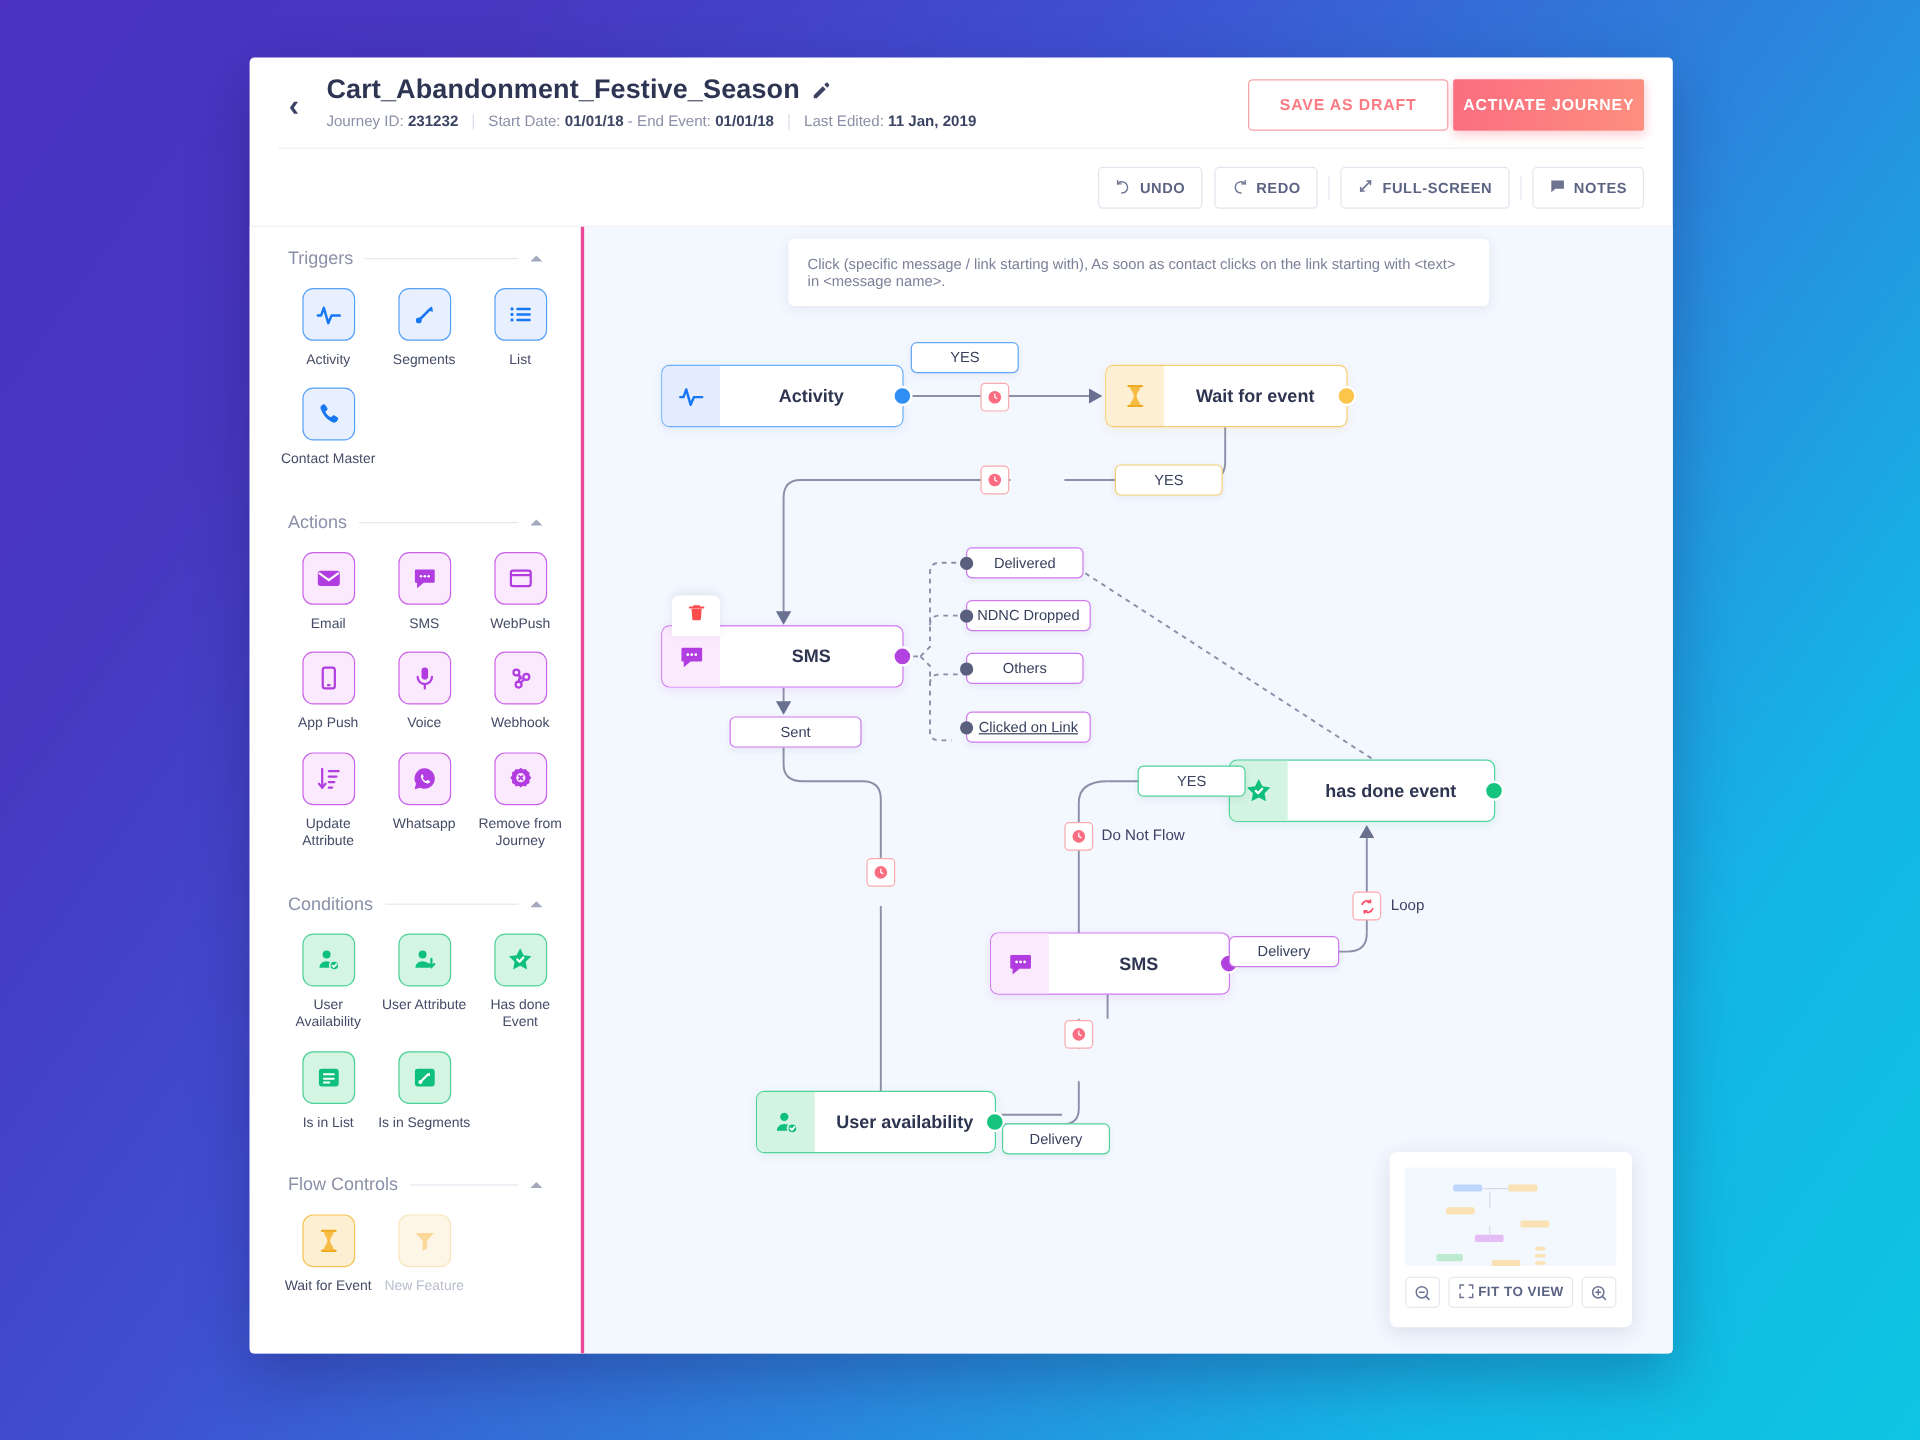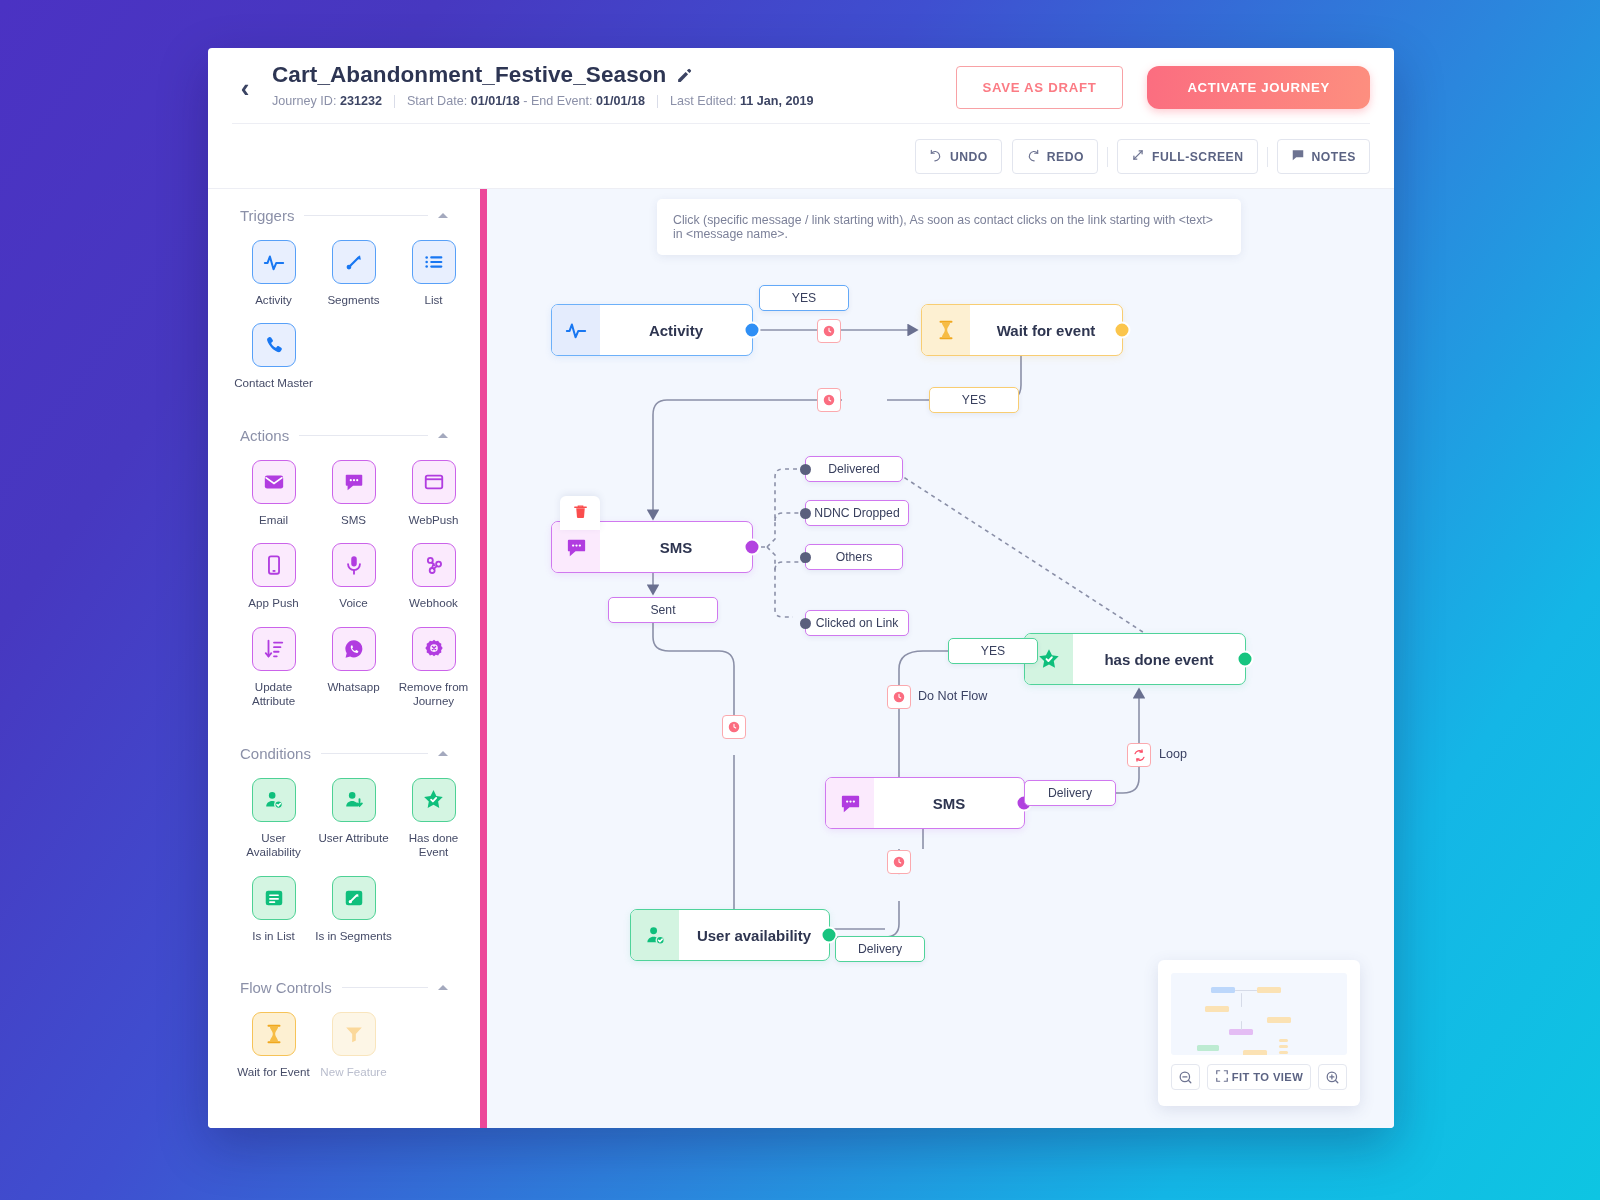--- a/index.html
+++ b/index.html
@@ -34,29 +34,29 @@
   .jtitle { font-size: 22.5px; font-weight: 700; color: #2d3553; letter-spacing:.1px; }
   .edit-ico { width:17px; height:17px; cursor:pointer; display:block; }
   .meta {
     margin-top: 6px; font-size: 12.6px; color: #8b90a8; display:flex; align-items:center; gap:0;
     white-space: nowrap;
   }
   .meta .seg { padding-right: 12px; text-align: center; }
   .meta .sep { width:1px; height:13px; background:#d9dce8; margin-right:12px; }
   .meta b { color: #3c4463; font-weight: 600; }
 
-  .hdr-actions { display:flex; align-items:center; gap:24px; margin-top:4px; }
+  .hdr-actions { display:flex; align-items:center; gap:4px; margin-top:4px; }
   .btn-draft {
     border:1px solid #f8a1a5; color:#fb7b84; background:#fff;
     font-size:13.2px; letter-spacing:.7px; font-weight:600;
     padding: 13px 26px; border-radius:4px; cursor:pointer;
   }
   .btn-activate {
     border:none; color:#fff; font-size:13.2px; letter-spacing:.7px; font-weight:600;
-    padding:14px 40px; border-radius:12px; cursor:pointer;
+    padding:14px 8px; border-radius:2px; cursor:pointer;
     background: linear-gradient(100deg,#fb6d80 0%, #fd8f7f 100%);
     box-shadow: 0 3px 9px rgba(251,110,126,.35);
   }
 
   .hdr-sub {
     margin-top: 14px; border-top: 1px solid #edeef4;
     padding: 15px 0 14px 0; display:flex; align-items:center;
   }
   .btn-goal {
     border:1px solid #f6b2b4; color:#f8787f; background:#fff; border-radius:4px;
@@ -70,21 +70,21 @@
     padding:8px 13px; display:flex; align-items:center; gap:7px; cursor:pointer;
   }
   .tool + .tool { margin-left: 10px; }
   .tool-div { width:1px; height:20px; background:#e4e7ef; margin:0 9px; }
 
   
   .body { flex:1; display:flex; min-height:0; border-top:1px solid #edeef4; }
 
   
   .sidebar {
-    width: 279px; background:#fff; border-right:7px solid #ec4899;
+    width: 279px; background:#fff; border-right:3px solid #ec4899;
     padding: 18px 0 0 0; overflow:hidden; flex-shrink:0;
   }
   .sec-head { display:flex; align-items:center; padding: 0 32px 0 32px; margin-bottom: 16px; }
   .sec-title { font-size:15px; color:#8b90a8; font-weight:400; white-space:nowrap; }
   .sec-rule { flex:1; height:1px; background:#e6e8f0; margin:0 10px; }
   .sec-caret { width:0;height:0;border-left:5px solid transparent;border-right:5px solid transparent;border-bottom:5px solid #a4a9be; cursor:pointer; }
 
   .grid { display:grid; grid-template-columns: repeat(3, 79px); gap: 0 1px; padding: 0 26px; }
   .pal-item { width:79px; display:flex; flex-direction:column; align-items:center; cursor:pointer; margin-bottom: 16px; }
   .pal-ico {
@@ -630,21 +630,21 @@
         <span>Delivered</span>
       </div>
       <div class="pill p" style="left:318px; top:311px; width:104px;">
         <span class="dot"></span>
         <span>NDNC Dropped</span>
       </div>
       <div class="pill p" style="left:318px; top:355px; width:98px;">
         <span class="dot"></span>
         <span>Others</span>
       </div>
-      <div class="pill p" style="left:318px; top:421px; width:104px;">
+      <div class="pill p" style="left:318px; top:404px; width:104px;text-decoration:underline;">
         <span class="dot"></span>
         <span>Clicked on Link</span>
       </div>
 
       <div class="pill p" style="left:121px; top:408px; width:110px;">Sent</div>
       <div class="pill g" style="left:461px; top:449px; width:90px;">YES</div>
       <div class="pill p" style="left:537px; top:591px; width:92px;">Delivery</div>
       <div class="pill g" style="left:348px; top:747px; width:90px;">Delivery</div>
 
       <div class="badge" style="left:330px; top:130px;">

